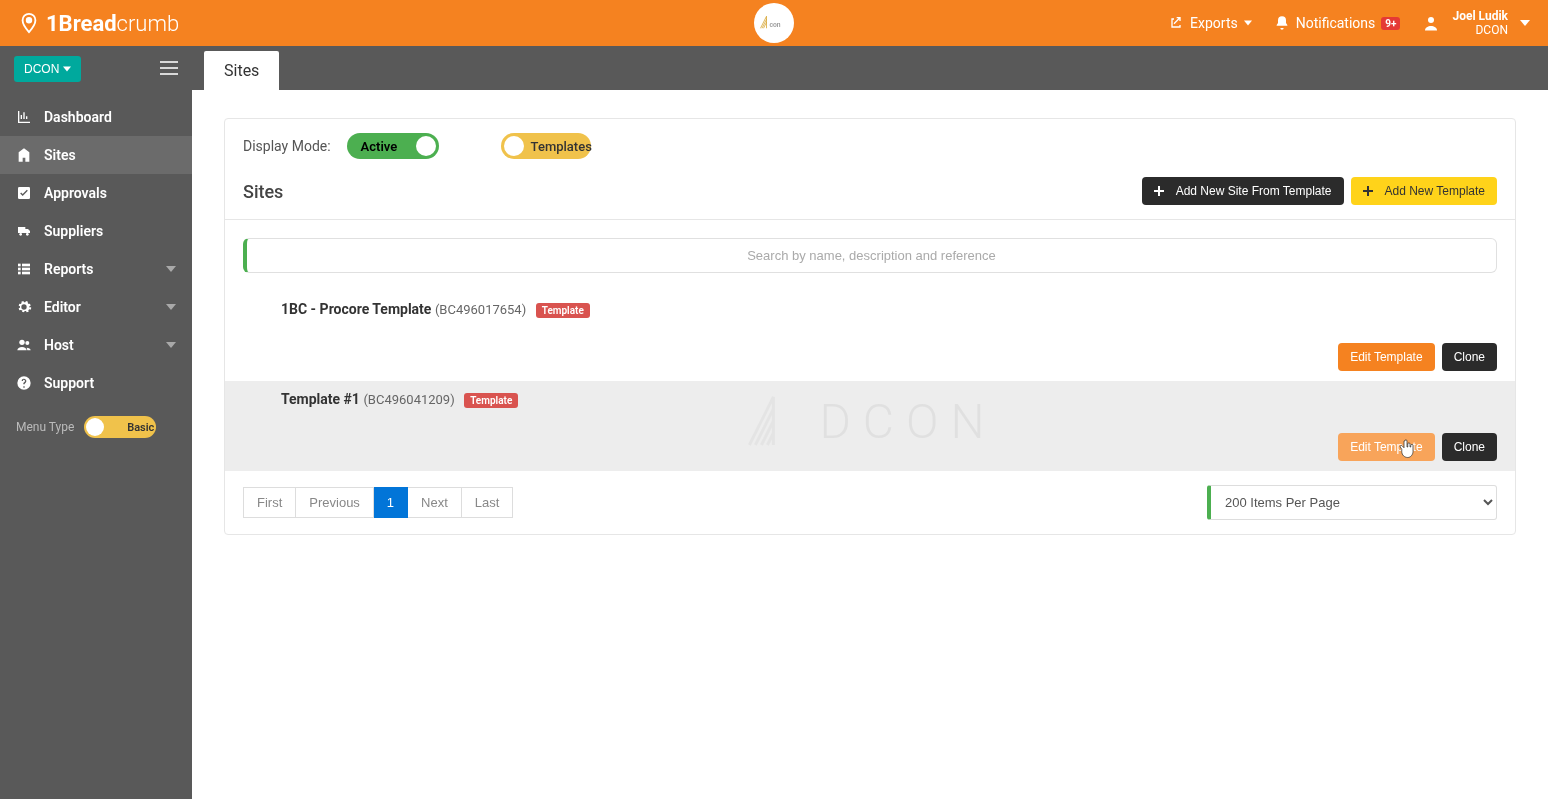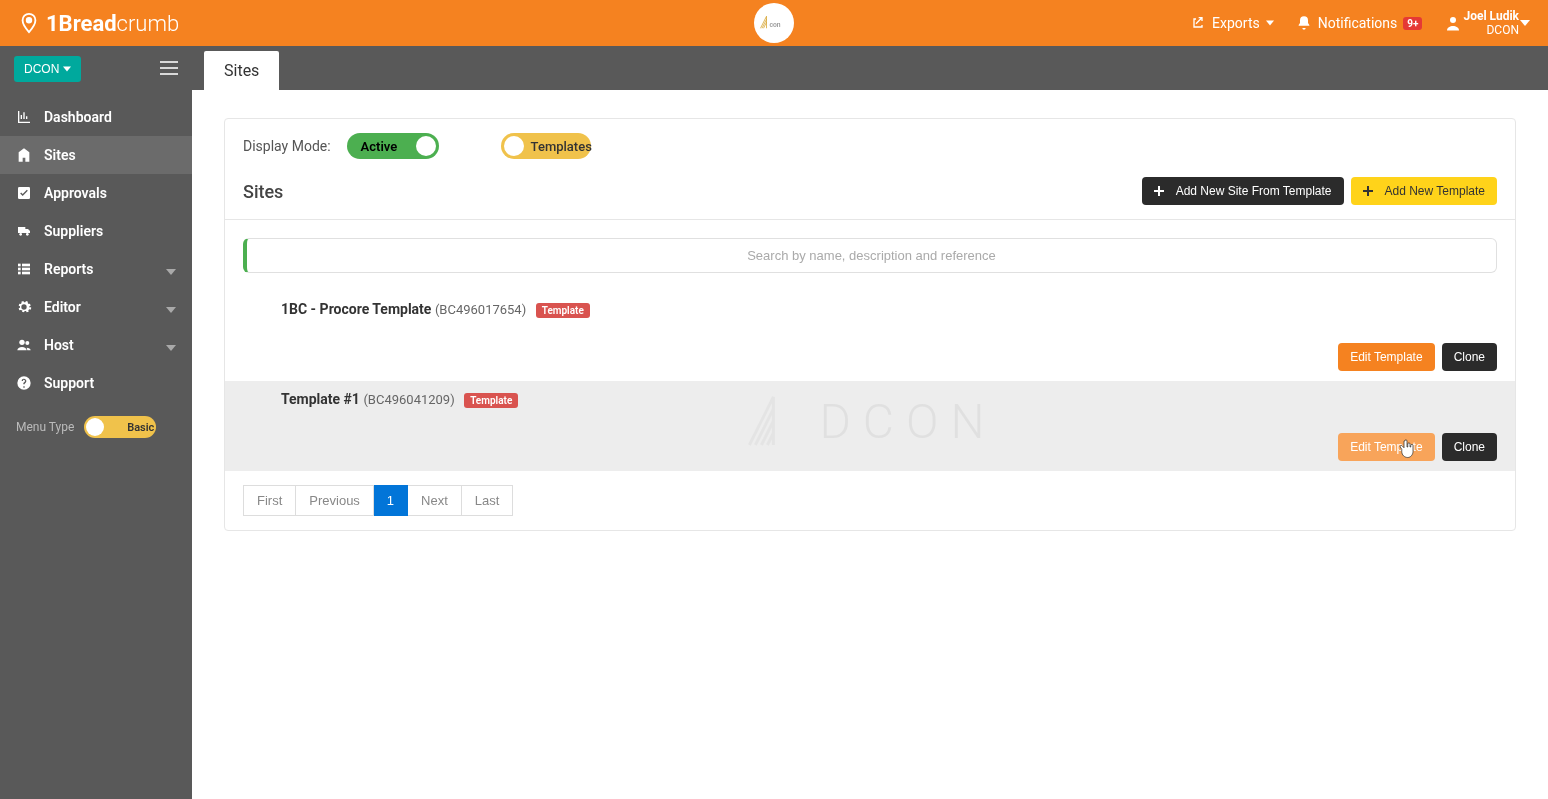--- a/index.html
+++ b/index.html
@@ -8,33 +8,33 @@
 
 .topbar { background: #f58220; height: 46px; display: flex; align-items: center; padding: 0 18px; color: #fff; }
 .logo { display: flex; align-items: center; font-weight: 700; font-size: 22px; }
 .logo svg { margin-right: 6px; }
 .logo-thin { font-weight: 300; }
 .logo-center { margin-left: auto; margin-right: auto; position: absolute; left: 50%; transform: translateX(-50%); text-align: center; }
 .logo-center-circle { width: 40px; height: 40px; border-radius: 50%; background: #fff; display: flex; align-items: center; justify-content: center; font-size: 10px; color: #999; font-weight: 600; }
 .topbar-right { margin-left: auto; display: flex; align-items: center; gap: 22px; font-size: 14px; }
 .topbar-item { display: flex; align-items: center; gap: 6px; cursor: pointer; }
 .badge-red { background: #e53935; color: #fff; font-size: 10px; padding: 1px 4px; border-radius: 3px; font-weight: 700; }
-.user-block { display: flex; align-items: center; gap: 1px; }
+.user-block { display: flex; align-items: center; gap: 12px; }
 .user-text { text-align: right; font-size: 12px; line-height: 1.2; }
 .user-name { font-weight: 700; }
 
 
 .layout { display: flex; height: calc(100vh - 46px); }
 .sidebar { width: 192px; background: #595959; color: #d9d9d9; display: flex; flex-direction: column; }
 .sidebar-top { display: flex; align-items: center; padding: 10px 14px; gap: 14px; background: #595959; }
 .org-btn { background: #00a99d; color: #fff; border: none; padding: 6px 10px; border-radius: 3px; font-size: 12px; display: flex; align-items: center; gap: 4px; cursor: pointer; }
 .hamburger { margin-left: auto; cursor: pointer; }
 
 .nav { display: flex; flex-direction: column; margin-top: 6px; }
-.nav-item { display: flex; align-items: flex-end; padding: 11px 16px; gap: 12px; cursor: pointer; font-size: 14px; font-weight: 600; color: #fff; }
+.nav-item { display: flex; align-items: center; padding: 11px 16px; gap: 12px; cursor: pointer; font-size: 14px; font-weight: 600; color: #fff; }
 .nav-item.active { background: #6b6b6b; }
 .nav-item .chev { margin-left: auto; opacity: .7; }
 
 .menu-type { padding: 14px 16px; display: flex; align-items: center; gap: 10px; font-size: 12px; color: #bbb; }
 .pill-toggle { background: #f0c24b; border-radius: 14px; height: 22px; width: 72px; display: flex; align-items: center; position: relative; font-size: 11px; color: #333; }
 .pill-toggle .knob { width: 18px; height: 18px; border-radius: 50%; background: #fff; margin-left: 2px; }
 .pill-toggle .lbl { position: absolute; right: 2px; font-weight: 600; }
 
 
 .main { flex: 1; background: #fff; display: flex; flex-direction: column; }
@@ -339,18 +339,23 @@
         </div>
 
         <div class="pagination-row">
           <div class="pagination">
             <button class="page-btn"><span>First</span></button>
             <button class="page-btn"><span>Previous</span></button>
             <button class="page-btn active"><span>1</span></button>
             <button class="page-btn"><span>Next</span></button>
             <button class="page-btn"><span>Last</span></button>
           </div>
+          <div class="page-size">
+            <select>
+              <option>200 Items Per Page</option>
+            </select>
+          </div>
         </div>
 
       </div>
     </div>
   </div>
 </div>
 
 </body></html>

